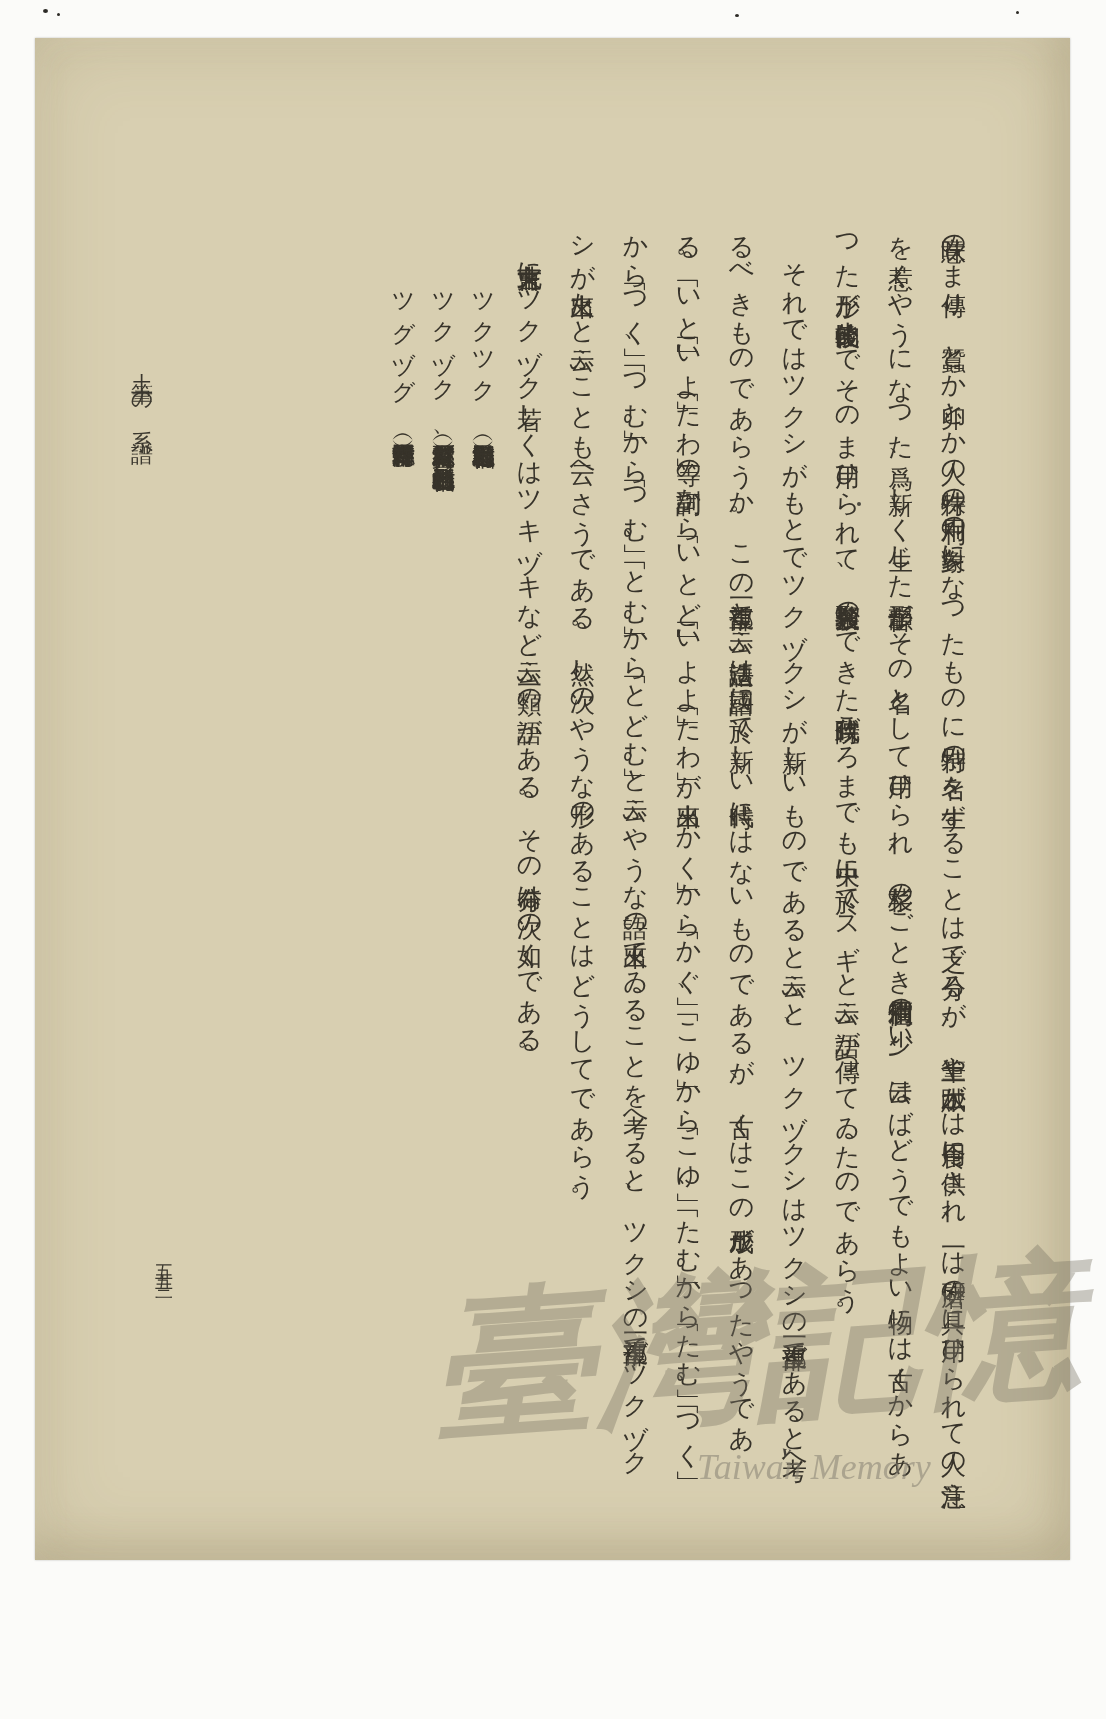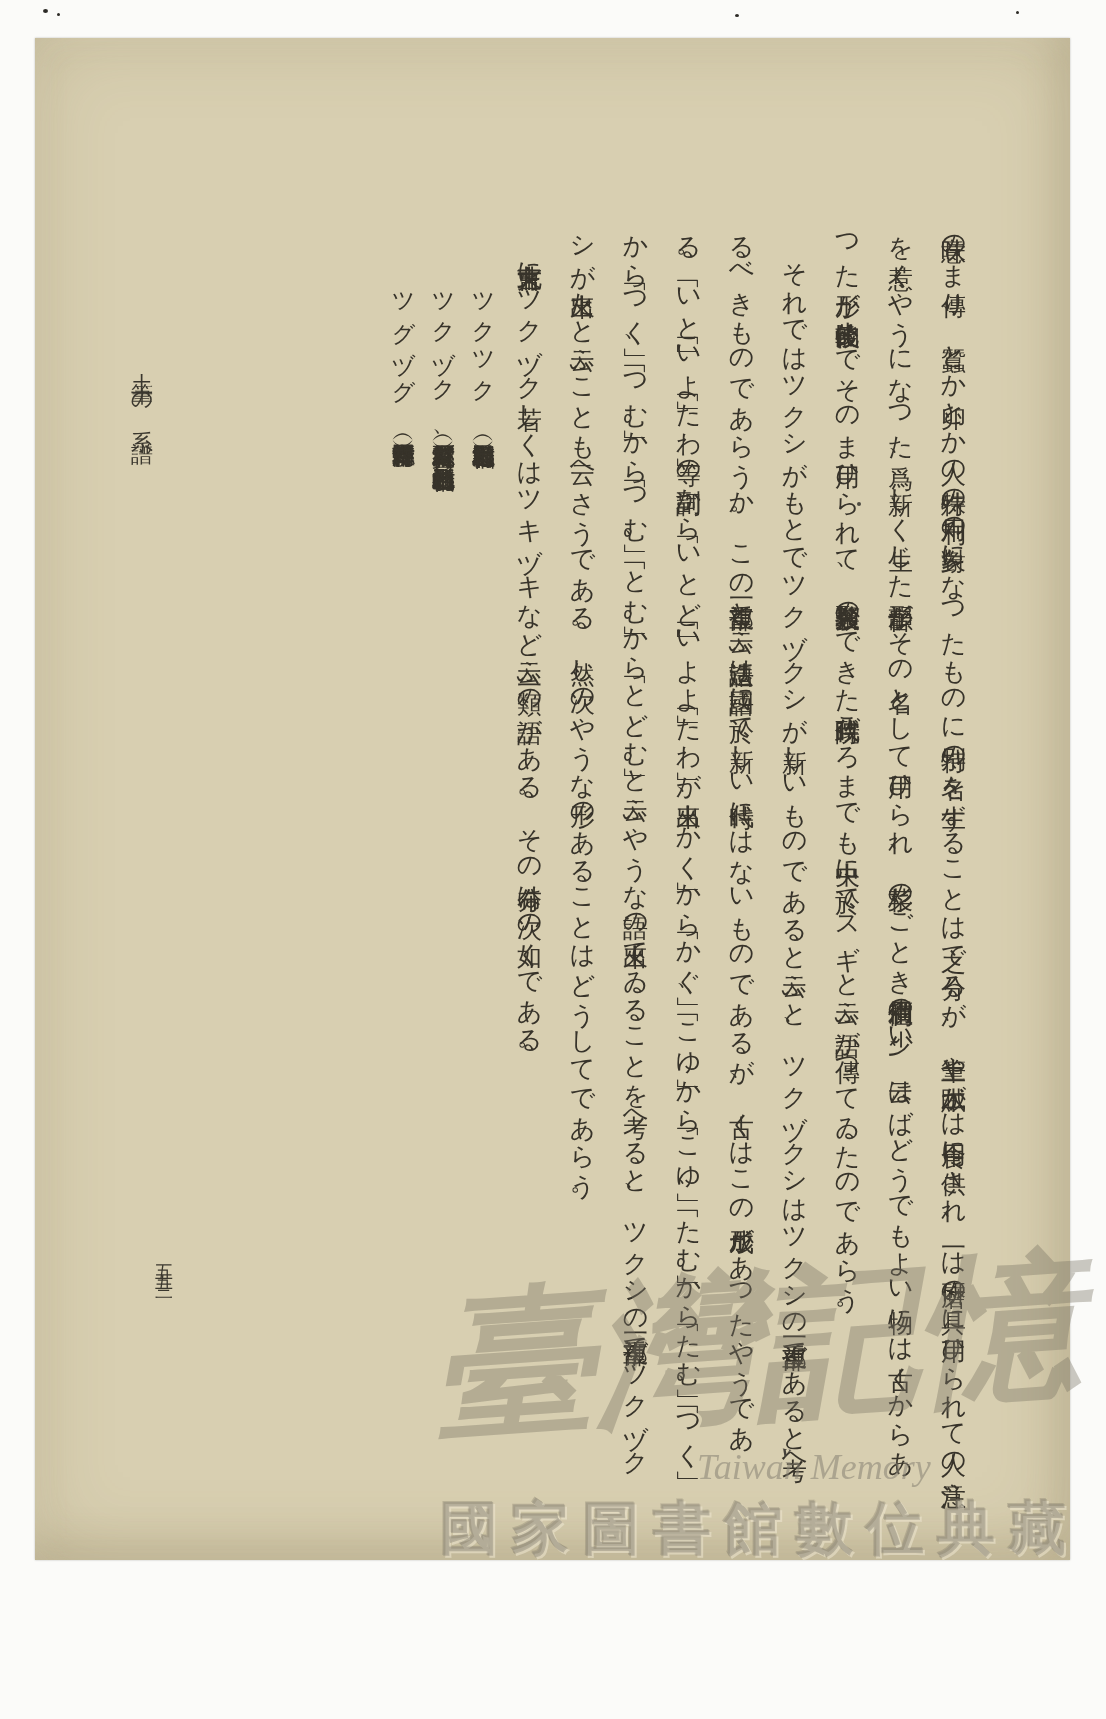--- a/index.html
+++ b/index.html
@@ -144,21 +144,20 @@
         </div>
       </div>
     </div>
 
     <div class="header-title">土筆の系譜</div>
 
     <div class="page-number">五五三</div>
 
     <div class="wm wm-script">臺灣記憶</div>
     <div class="wm wm-latin">Taiwan Memory</div>
-    <div class="wm wm-caption">國家圖書館數位典藏</div>
 
     <div class="pencil-mark">v</div>
 
     <div class="speck s5"></div>
   </div>
 
   <div class="speck s1"></div>
   <div class="speck s2"></div>
   <div class="speck s3"></div>
   <div class="speck s4"></div>

